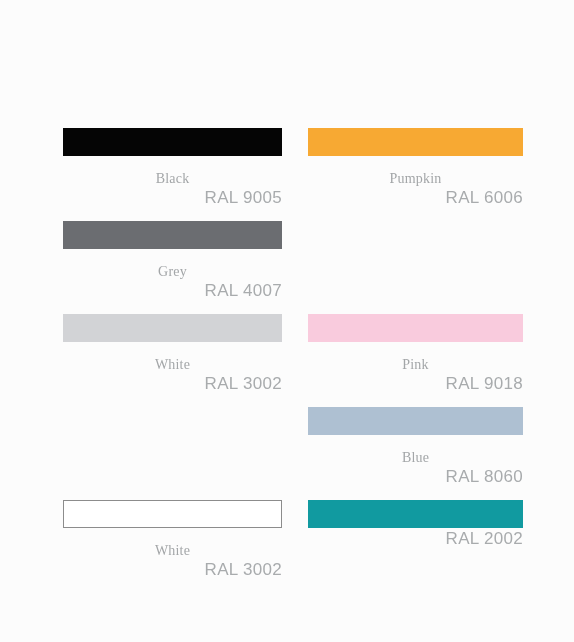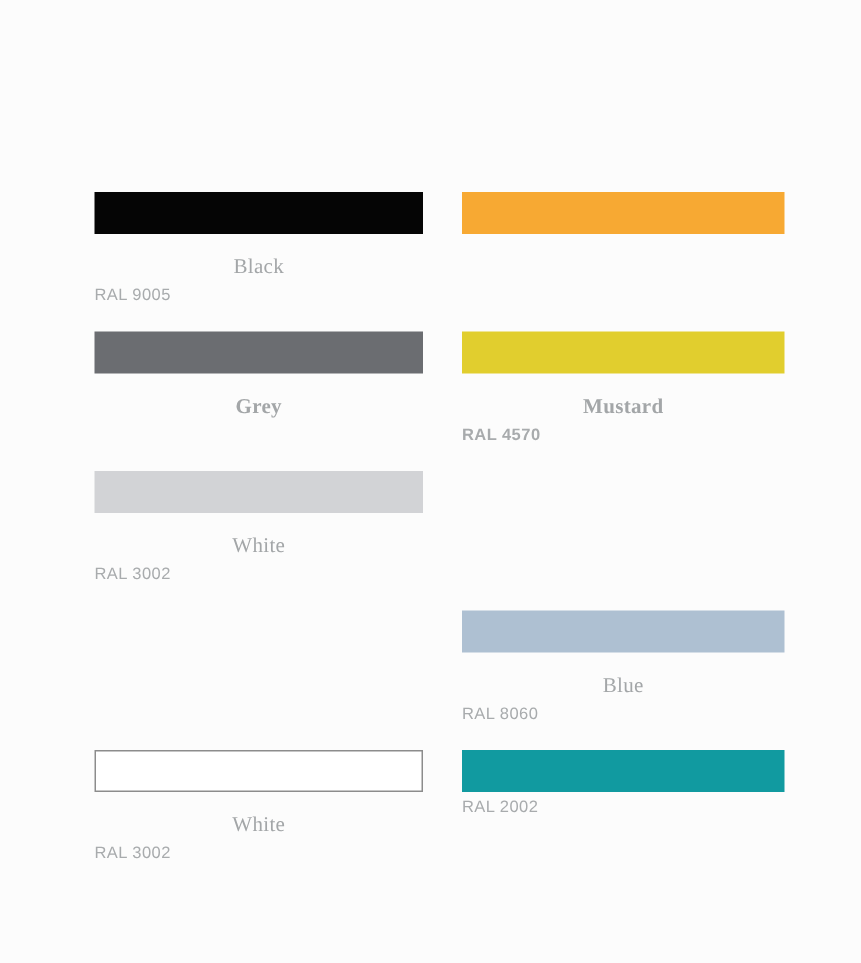--- a/index.html
+++ b/index.html
@@ -22,21 +22,21 @@
     display: grid;
     grid-template-columns: 63px 219px 26px 215px 51px;
     grid-template-rows: 112px repeat(4, 93px) auto;
   }
   .swatch-cell {
     display: block;
   }
   .swatch-cell.col-left  { grid-column: 2; }
   .swatch-cell.col-right { grid-column: 4; }
   .swatch-cell.row-1 { grid-row: 2; }
-  .swatch-cell.row-2 { grid-row: 3; font-weight: bold; }
+  .swatch-cell.row-2 { grid-row: 3; }
   .swatch-cell.row-3 { grid-row: 4; }
   .swatch-cell.row-4 { grid-row: 5; }
   .swatch-cell.row-5 { grid-row: 6; }
 
   .swatch-chip {
     width: 100%;
     height: 28px;
     box-sizing: border-box;
     display: block;
   }
@@ -48,54 +48,57 @@
     text-align: center;
     font-family: "Liberation Serif", serif;
     font-size: 14px;
     line-height: 16px;
     color: #a3a6a8;
     margin-top: 15px;
     letter-spacing: 0.2px;
   }
   .swatch-code {
     display: block;
-    text-align: left;
+    text-align: right;
     font-family: "Liberation Sans", sans-serif;
-    font-size: 11px;
+    font-size: 17px;
     line-height: 15px;
     color: #a8abad;
     margin-top: 3px;
     letter-spacing: 0.3px;
   }
 </style>
 </head>
 <body>
 
 <div id="swatch-grid">
     <div class="swatch-cell col-left row-1">
       <div class="swatch-chip" style="background-color: rgb(5, 5, 5);"></div>
       <span class="swatch-name">Black</span>
       <span class="swatch-code">RAL 9005</span>
     </div>
     <div class="swatch-cell col-right row-1">
       <div class="swatch-chip" style="background-color: rgb(247, 169, 51);"></div>
+      <span class="swatch-name">Pumpkin</span>
+      <span class="swatch-code">RAL 6006</span>
     </div>
     <div class="swatch-cell col-left row-2">
       <div class="swatch-chip" style="background-color: rgb(107, 109, 113);"></div>
       <span class="swatch-name">Grey</span>
-    </div>
-    <div class="swatch-cell col-right row-2">
-      <div class="swatch-chip" style="background-color: rgb(225, 206, 46);"></div>
-      <span class="swatch-name">Mustard</span>
-      <span class="swatch-code">RAL 4570</span>
+      <span class="swatch-code">RAL 4007</span>
     </div>
     <div class="swatch-cell col-left row-3">
       <div class="swatch-chip" style="background-color: rgb(210, 211, 214);"></div>
       <span class="swatch-name">White</span>
       <span class="swatch-code">RAL 3002</span>
+    </div>
+    <div class="swatch-cell col-right row-3">
+      <div class="swatch-chip" style="background-color: rgb(249, 203, 221);"></div>
+      <span class="swatch-name">Pink</span>
+      <span class="swatch-code">RAL 9018</span>
     </div>
     <div class="swatch-cell col-right row-4">
       <div class="swatch-chip" style="background-color: rgb(174, 192, 210);"></div>
       <span class="swatch-name">Blue</span>
       <span class="swatch-code">RAL 8060</span>
     </div>
     <div class="swatch-cell col-left row-5">
       <div class="swatch-chip bordered" style="background-color: rgb(255, 255, 255);"></div>
       <span class="swatch-name">White</span>
       <span class="swatch-code">RAL 3002</span>

